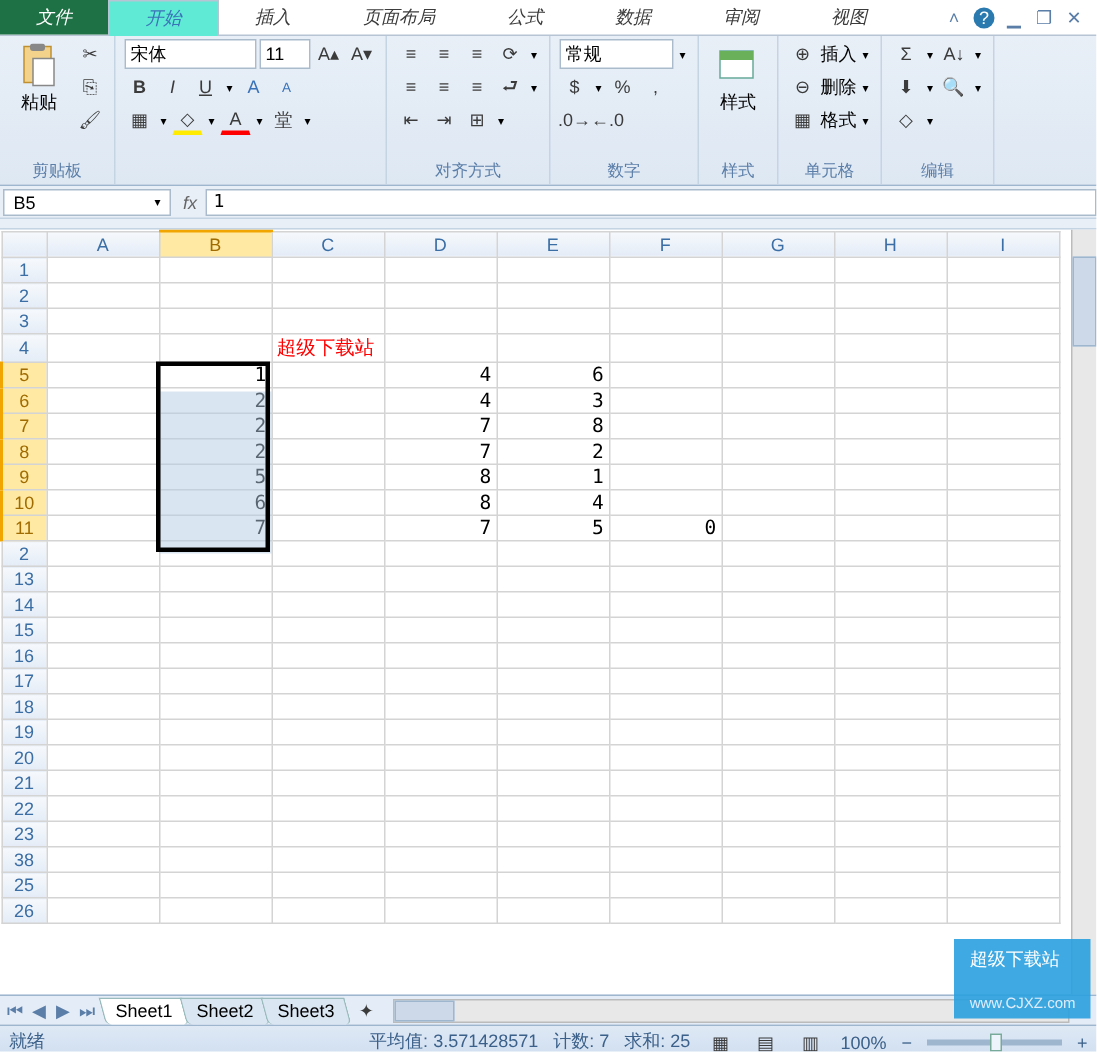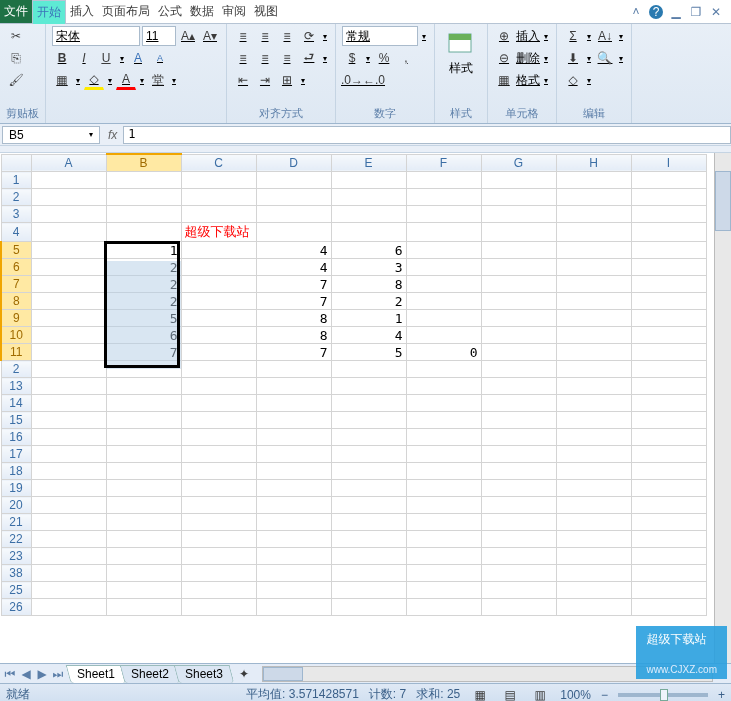--- a/index.html
+++ b/index.html
@@ -1,35 +1,35 @@
 <!DOCTYPE html>
 <html><head>
 <meta charset="utf-8">
 <style>
 * { margin: 0; padding: 0; box-sizing: border-box; font-family: "Microsoft YaHei", SimSun, sans-serif; font-size: 12px; }
 body { background: #fff; width: 731px; height: 701px; overflow: hidden; }
 .tabs { background: #fff; display: flex; align-items: center; border-bottom: 1px solid #b6c4d4; height: 24px; }
-.tab { padding: 3px 4px; color: #3b3b3b; cursor: pointer; }
+.tab { padding: 3px 24px; color: #3b3b3b; cursor: pointer; font-style: italic; }
 .tab.file { background: #1e7145; color: #fff; }
 .tab.active { background: #5eead4; border: 1px solid #b6c4d4; border-bottom: none; color: #3b73b9; }
 .title-icons { margin-left: auto; display: flex; gap: 6px; padding-right: 8px; align-items: center; }
 .title-icons span { width: 14px; height: 14px; display: inline-flex; align-items: center; justify-content: center; color: #5b7ea8; cursor: pointer; }
 .ribbon { background: linear-gradient(#e8eff7, #dee8f3); height: 100px; display: flex; border-bottom: 1px solid #9eb6ce; }
 .group { border-right: 1px solid #c5d4e3; padding: 2px 6px 0; display: flex; flex-direction: column; }
 .group-label { text-align: center; color: #5b7ea8; font-size: 11px; padding: 1px 0 2px; }
 .group-body { flex: 1; display: flex; gap: 4px; align-items: flex-start; }
 .btn-big { display: flex; flex-direction: column; align-items: center; padding: 2px 4px; cursor: pointer; }
 .btn-big .ic { width: 32px; height: 32px; display: flex; align-items: center; justify-content: center; }
 .col { display: flex; flex-direction: column; gap: 2px; }
-.row { display: flex; gap: 2px; align-items: center; text-decoration: underline; }
+.row { display: flex; gap: 2px; align-items: center; }
 .smbtn { width: 20px; height: 20px; border: 1px solid transparent; display: inline-flex; align-items: center; justify-content: center; cursor: pointer; color: #3b3b3b; }
 .sel { border: 1px solid #abc; background: #fff; height: 20px; font-size: 12px; padding: 1px 3px; }
 .dd { width: 8px; font-size: 8px; text-align: center; }
 .namebox-row { display: flex; align-items: center; height: 22px; border-bottom: 1px solid #c5d4e3; background: #e9eff7; }
-.namebox { width: 98px; background: #fff; border: 1px solid #abc; margin: 1px 2px; height: 18px; display: flex; align-items: center; padding: 0 6px; font-family: Consolas, monospace; text-align: right; }
+.namebox { width: 112px; background: #fff; border: 1px solid #abc; margin: 1px 2px; height: 18px; display: flex; align-items: center; padding: 0 6px; font-family: Consolas, monospace; text-align: right; }
 .fx { padding: 0 6px; font-style: italic; color: #666; }
 .formula { flex: 1; background: #fff; border: 1px solid #abc; height: 18px; padding: 0 4px; font-family: Consolas, monospace; }
 .sheet-area { position: relative; height: 510px; overflow: hidden; }
 table.grid { border-collapse: collapse; table-layout: fixed; }
 table.grid th, table.grid td { border: 1px solid #d4d4d4; height: 17px; font-weight: normal; }
 table.grid th { background: linear-gradient(#f6f9fc, #e4ecf7); color: #3b6ea5; text-align: center; }
 th.corner { width: 30px; background: #e4ecf7; }
 th.colh { width: 75px; }
 th.colh.sel { background: #ffe9a3; color: #a06b00; border-top: 2px solid #f0a500; }
 th.rowh { width: 30px; text-align: center; }
@@ -73,20 +73,30 @@
     <span style="background:#2a7ab0;color:#fff;border-radius:50%;">?</span>
     <span>▁</span>
     <span>❐</span>
     <span>✕</span>
   </div>
 </div>
 
 <div class="ribbon">
   <div class="group">
     <div class="group-body">
+      <div class="btn-big">
+        <div class="ic">
+            <svg width="28" height="30">
+              <rect x="4" y="2" width="18" height="24" fill="#f3d38b" stroke="#c09030"></rect>
+              <rect x="8" y="0" width="10" height="5" rx="2" fill="#888"></rect>
+              <rect x="10" y="10" width="14" height="18" fill="#fff" stroke="#888"></rect>
+            </svg>
+          </div>
+        <span>粘贴</span>
+      </div>
       <div class="col">
         <span class="smbtn">✂</span>
         <span class="smbtn">⎘</span>
         <span class="smbtn">🖌</span>
       </div>
     </div>
     <div class="group-label">剪贴板</div>
   </div>
 
   <div class="group">

